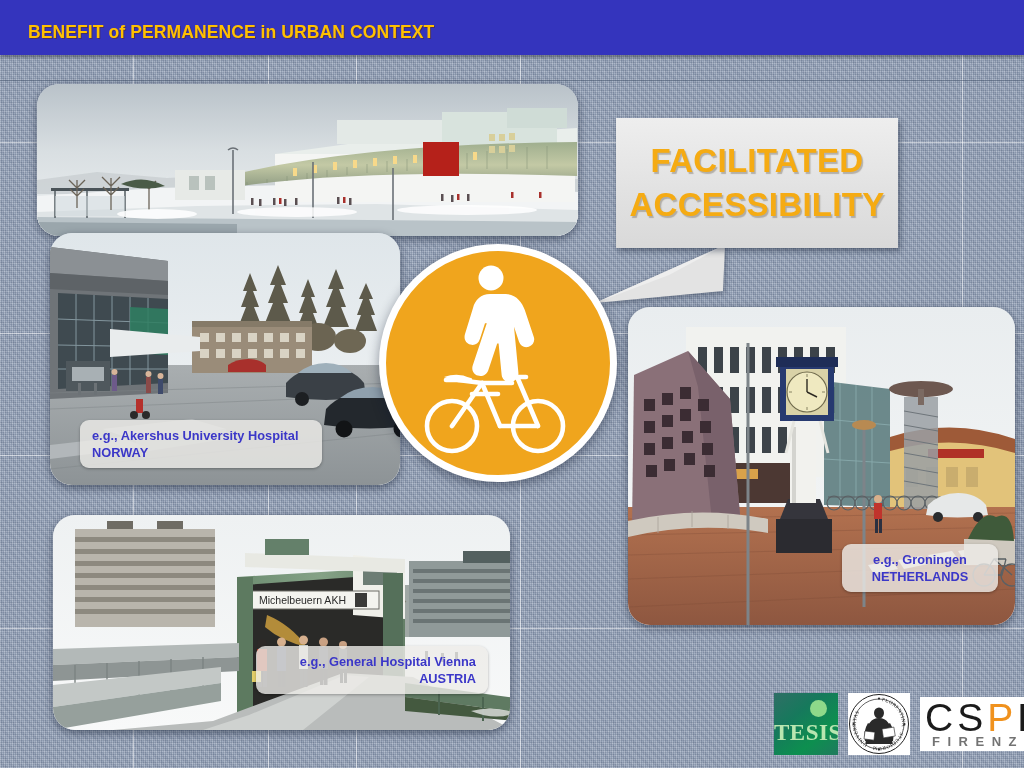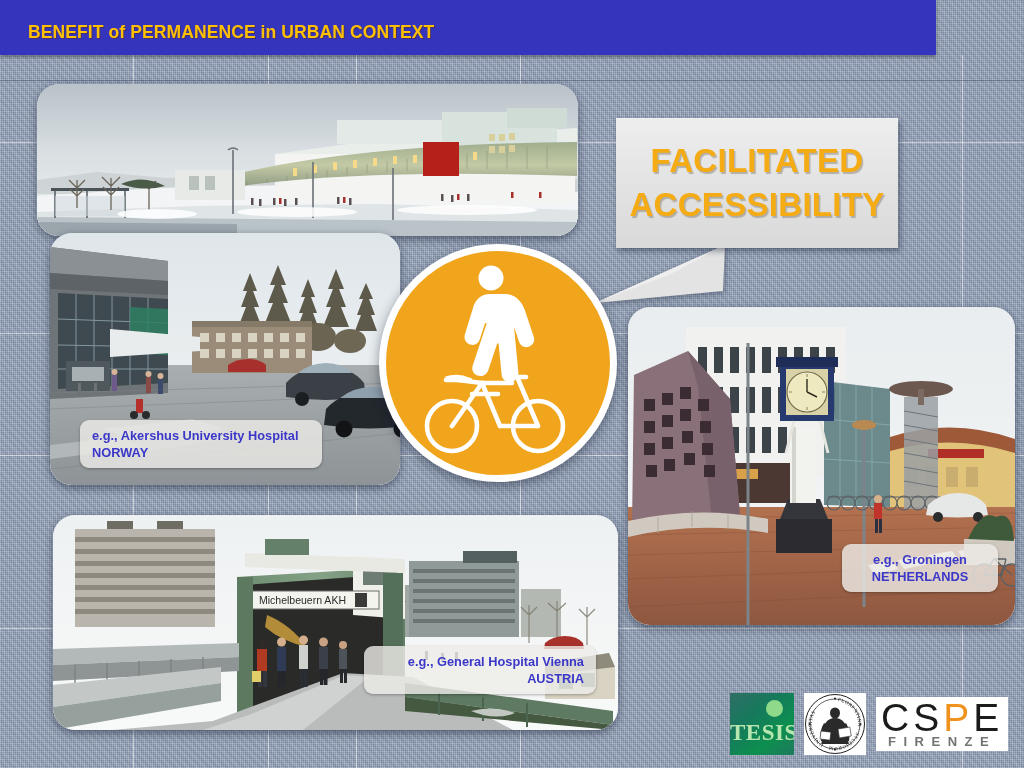--- a/index.html
+++ b/index.html
@@ -41,21 +41,21 @@
     background:rgba(255,255,255,.55);
   }
   .gridline-h{
     position:absolute; left:0; width:1024px; height:1px;
     background:rgba(255,255,255,.5);
   }
   .gridline-h.dark{ background:rgba(70,85,110,.5); }
 
   
   #title-bar{
-    position:absolute; left:0; top:0; width:936px; height:55px;
+    position:absolute; left:0; top:0; width:1024px; height:55px;
     background:#3434bd;
     box-shadow:0 2px 3px rgba(0,0,0,.35);
     z-index:40;
   }
   #title-text{
     position:absolute; left:28px; top:22px;
     font-size:17.5px; font-weight:bold; letter-spacing:.1px;
     color:#ffc000;
     text-shadow:1px 1px 0 rgba(90,45,0,.45);
     white-space:nowrap;
@@ -117,20 +117,21 @@
   #sign-circle svg{ position:absolute; left:0; top:0; }
 
   
   #logo-row{
     position:absolute; left:730px; top:693px;
     display:flex; align-items:center; gap:10px; z-index:35;
   }
   #logo-tesis{
     width:64px; height:62px; position:relative; overflow:hidden;
     background:linear-gradient(140deg,#2f6f66 0%,#16795c 35%,#0d8f4f 70%,#1f7a5e 100%);
+    margin-left:44px;
   }
   #logo-tesis .dot{
     position:absolute; right:11px; top:7px; width:17px; height:17px;
     border-radius:50%; background:#8ed98a;
   }
   #logo-tesis .word{
     position:absolute; left:0; right:0; bottom:9px; text-align:center;
     font-family:"Liberation Serif", serif;
     font-size:23px; font-weight:bold; color:#b8e6b0;
     letter-spacing:.5px;
@@ -615,21 +616,21 @@
           <path d="M356 268 L366 252 L378 252 M366 252 L384 268 M356 268 L374 268 L378 252"></path>
         </g>
       </svg>
     </div>
     <div class="caption" style="right:17px; bottom:33px; width:156px; text-align:center;">
       <div>e.g., Groningen</div>
       <div>NETHERLANDS</div>
     </div>
   </div>
 
-  <div class="photo" style="left:53px; top:515px; width:565px; height:215px;">
+  <div class="photo" style="left:53px; top:515px; width:457px; height:215px;">
     <div class="inner">
       <svg width="565" height="215" viewBox="0 0 565 215" preserveAspectRatio="none">
         <defs>
           <linearGradient id="skyD" x1="0" y1="0" x2="0" y2="1">
             <stop offset="0" stop-color="#eef1f2"></stop>
               <stop offset="1" stop-color="#f8f9f9"></stop>
           </linearGradient>
           <linearGradient id="greenD" x1="0" y1="0" x2="1" y2="0">
             <stop offset="0" stop-color="#6d8d70"></stop>
               <stop offset="0.5" stop-color="#85a287"></stop>

